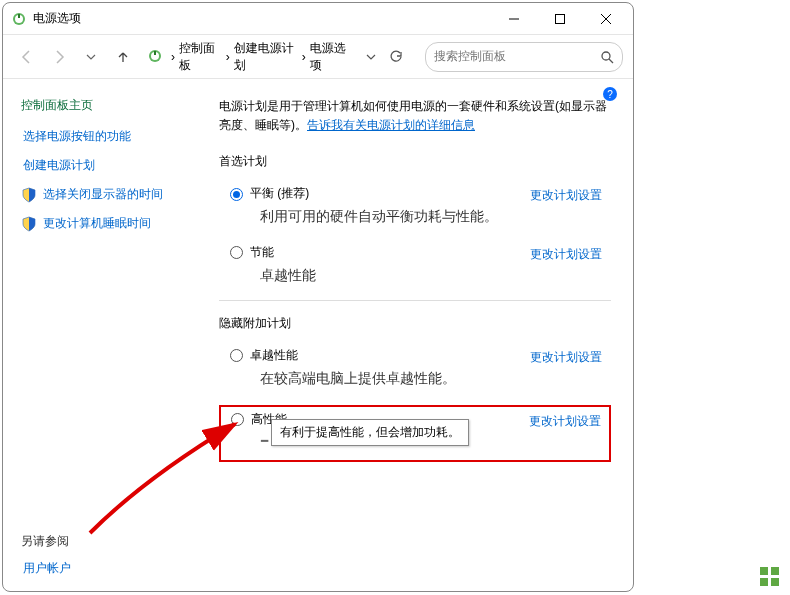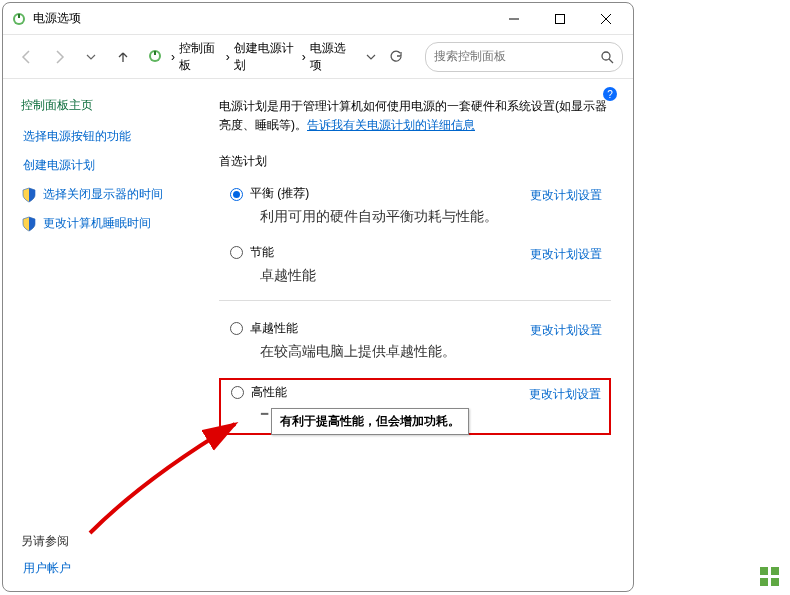--- a/index.html
+++ b/index.html
@@ -60,21 +60,21 @@
 .radio.checked::after { content: ''; width: 7px; height: 7px; background: #0066e5; border-radius: 50%; }
 
 hr.sep-line { border: none; border-top: 1px solid #ddd; margin: 4px 0 14px 0; }
 
 .highlight-box { border: 2px solid #d00; padding: 4px 8px 12px 10px; margin-top: 6px; display: flex; align-items: flex-start; position: relative; }
 .highlight-box .radio-col { width: 20px; padding-top: 2px; }
 .highlight-box .content-col { flex: 1; }
 .highlight-box .name { font-size: 12px; }
 .highlight-box .change { color: #0066cc; font-size: 12px; white-space: nowrap; margin-left: 10px; padding-top: 2px; }
 
-.tooltip { position: absolute; left: 50px; top: 28px; background: #fff; border: 1px solid #888; padding: 4px 8px; font-size: 12px; box-shadow: 1px 1px 2px rgba(0,0,0,0.2); z-index: 5; font-weight: bold; }
+.tooltip { position: absolute; left: 50px; top: 12px; background: #fff; border: 1px solid #888; padding: 4px 8px; font-size: 12px; box-shadow: 1px 1px 2px rgba(0,0,0,0.2); z-index: 5; }
 .cut-line { color: #666; font-size: 12px; margin-top: 6px; padding-left: 10px; letter-spacing: 1px; }
 
 
 .red-arrow { position: absolute; left: 85px; top: 418px; z-index: 10; pointer-events: none; }
 
 
 .wm { position: absolute; right: 8px; bottom: 6px; display: flex; align-items: center; gap: 6px; font-size: 15px; font-weight: bold; color: #1b1b1b; font-style: italic; z-index: 20; }
 .wm svg { width: 24px; height: 24px; }
 .wm .sub { font-size: 10px; color: #666; font-weight: normal; display: block; font-style: normal; }
 
@@ -221,20 +221,21 @@
         <div class="radio-col"><span class="radio"></span></div>
         <div class="content-col">
           <div class="name">节能</div>
           <div class="subdesc">卓越性能</div>
         </div>
         <a class="change">更改计划设置</a>
       </div>
 
       <hr class="sep-line">
 
+      <div class="section-label">隐藏附加计划</div>
 
       <div class="plan">
         <div class="radio-col"><span class="radio"></span></div>
         <div class="content-col">
           <div class="name">卓越性能</div>
           <div class="subdesc">在较高端电脑上提供卓越性能。</div>
         </div>
         <a class="change">更改计划设置</a>
       </div>
 

